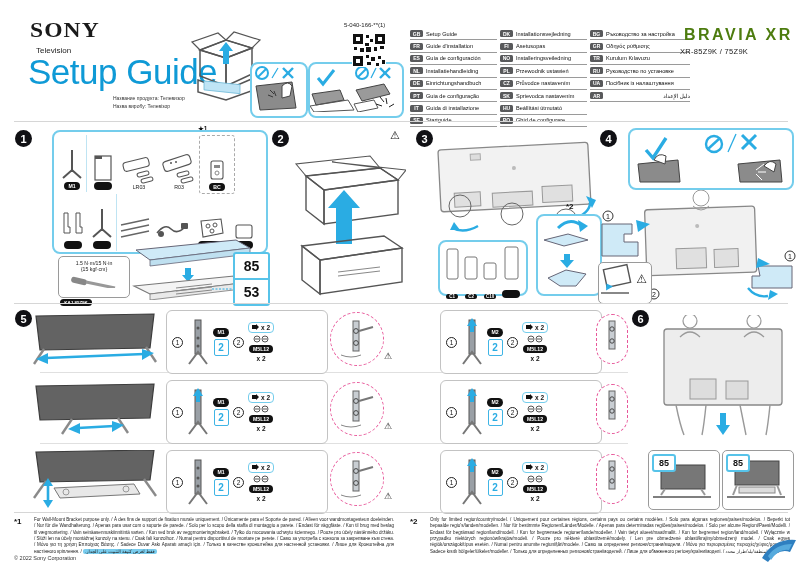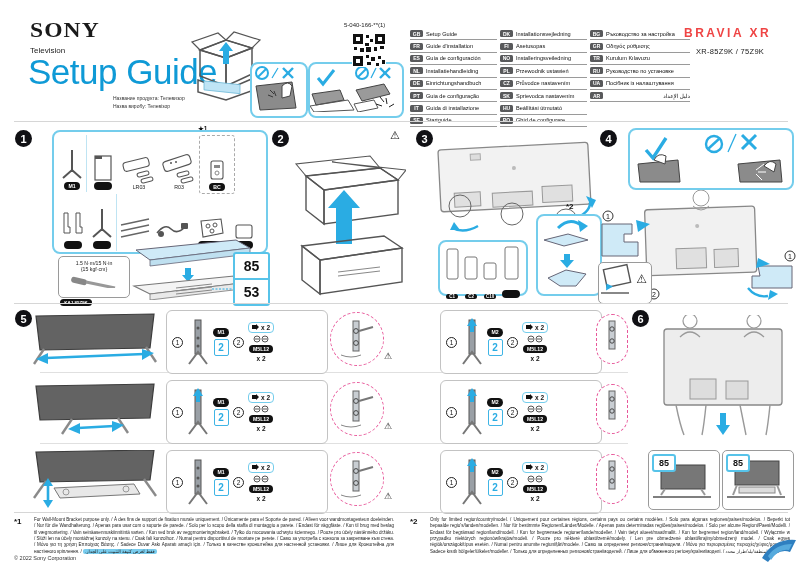--- a/index.html
+++ b/index.html
@@ -6,21 +6,21 @@
   body{width:802px;height:567px;position:relative;background:#fff;overflow:hidden;
        font-family:"Liberation Sans",sans-serif;color:#1a1a1a;}
   .abs{position:absolute}
   .hr{position:absolute;height:1px;background:#d6d6d6}
   
   .sony{font-family:"Liberation Serif",serif;font-weight:bold;font-size:21px;letter-spacing:1px;transform:scaleX(1.12);transform-origin:left}
   .tvlabel{font-size:8px;color:#222}
   .title{font-size:35px;color:#0f9ad6;letter-spacing:-0.5px}
   .subtt{font-size:5px;color:#333;line-height:1.5}
   .pnum{font-size:6px;color:#222}
-  .bravia{font-size:12px;font-weight:bold;letter-spacing:2.5px;color:#ef4444}
+  .bravia{font-size:16px;font-weight:bold;letter-spacing:2.5px;color:#4d7c0f}
   .models{font-size:7.5px;color:#222;letter-spacing:.3px}
   
   .langcol{position:absolute;top:28px}
   .lrow{display:flex;align-items:center;gap:3px;height:11.4px;border-bottom:.6px solid #9a9a9a}
   .lpill{min-width:11px;height:7px;background:#58595b;color:#fff;font-size:5px;font-weight:bold;
          display:flex;align-items:center;justify-content:center;border-radius:1.5px;padding:0 1px}
   .llab{font-size:5.6px;color:#111;white-space:nowrap}
   
   .cyanbox{position:absolute;border:2px solid #74cdec;border-radius:8px;background:#fff}
   .graybox{position:absolute;border:1.2px solid #9a9a9a;border-radius:5px;background:#fff}
@@ -51,21 +51,21 @@
   
   .fnlab{font-size:8px;font-weight:bold;color:#111}
   .fntext{font-size:4.55px;color:#222;line-height:1.4;text-align:justify}
   .arhl{background:#79cdef;border-radius:2px;padding:0 2px}
   .copyright{font-size:5.5px;color:#333}
 </style>
 </head>
 <body>
 
 <div class="abs sony" style="left:30px;top:18px">SONY</div>
-<div class="abs tvlabel" style="left:30px;top:46px">Television</div>
+<div class="abs tvlabel" style="left:36px;top:46px">Television</div>
 <div class="abs title" style="left:28px;top:52px">Setup Guide</div>
 <div class="abs subtt" style="left:113px;top:95px;text-align:left">
   <div>Название продукта: Телевизор</div>
   <div>Назва виробу: Телевізор</div>
 </div>
 
 <svg class="abs" style="left:186px;top:24px" width="78" height="78" viewBox="0 0 78 78">
   <polygon points="14,26 40,16 66,24 40,34" fill="none" stroke="#555" stroke-width="1.5"></polygon>
   <polygon points="14,26 6,18 32,9 40,16" fill="none" stroke="#555" stroke-width="1.2"></polygon>
   <polygon points="66,24 74,16 48,8 40,16" fill="none" stroke="#555" stroke-width="1.2"></polygon>
@@ -229,21 +229,21 @@
       <span class="lpill">UA</span>
       <span class="llab">Посібник із налаштування</span>
     </div>
   <div class="lrow" style="justify-content:space-between">
       <span class="lpill">AR</span>
       <span class="llab" dir="rtl">دليل الإعداد</span>
     </div>
 </div>
 
 <div class="abs bravia" style="left:684px;top:26px">BRAVIA XR</div>
-<div class="abs models" style="left:696px;top:47px">XR-85Z9K / 75Z9K</div>
+<div class="abs models" style="left:680px;top:47px">XR-85Z9K / 75Z9K</div>
 
 <div class="hr" style="left:14px;top:121px;width:774px"></div>
 
 <div class="badge" style="left:15px;top:130px">1</div>
 <div class="abs star" style="left:198px;top:125px">★1</div>
 <div class="cyanbox" style="left:52px;top:130px;width:212px;height:120px">
   <div class="accgrid">
     <div class="acccell" style="width:28px;border-right:.8px solid #bfe4f3">
       <svg width="22" height="34" viewBox="0 0 22 34">
           <line x1="11" y1="2" x2="11" y2="24" stroke="#555" stroke-width="2"></line>

